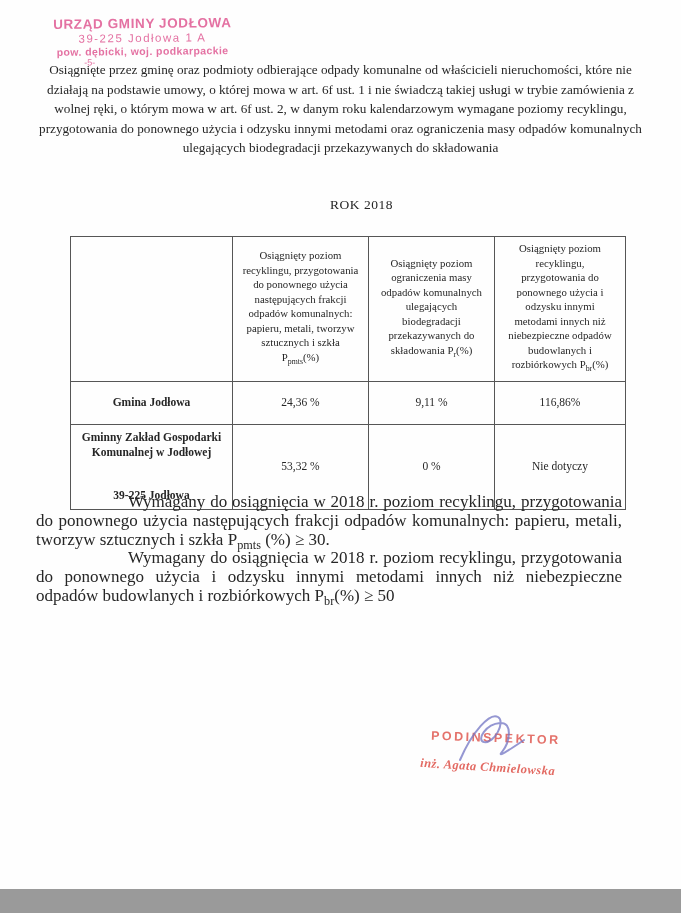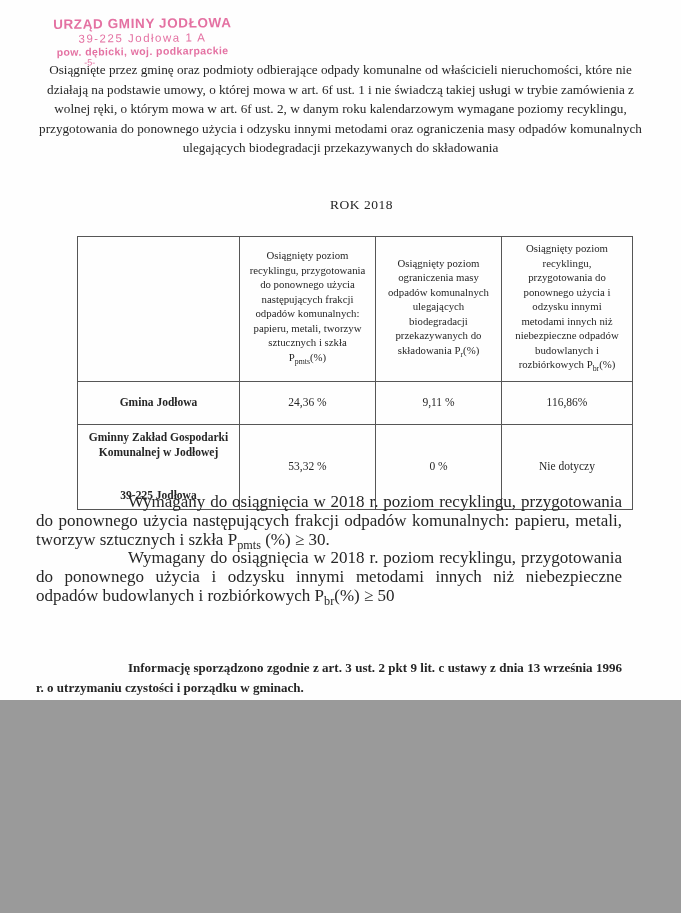--- a/index.html
+++ b/index.html
@@ -4,33 +4,33 @@
 <style>
   :root{
     --stamp-pink:#e2669b;
     --sig-red:#e05a52;
     --pen-blue:#7678c4;
     --ink:#262626;
     --border:#565656;
   }
   html,body{margin:0;padding:0;}
   body{background:#9a9a9a;font-family:"Liberation Serif","DejaVu Serif",serif;color:var(--ink);}
-  .page{position:relative;width:681px;height:700px;background:#fefefe;overflow:hidden;box-shadow:0 0 6px rgba(0,0,0,.4);}
+  .page{position:relative;width:681px;height:889px;background:#fefefe;overflow:hidden;box-shadow:0 0 6px rgba(0,0,0,.4);}
 
   
   .stamp{position:absolute;left:40px;top:16px;width:205px;text-align:center;color:var(--stamp-pink);transform:rotate(-0.6deg);opacity:.92;}
   .stamp-l1{font-family:"Liberation Sans","DejaVu Sans",sans-serif;font-weight:bold;font-size:13.5px;letter-spacing:.6px;}
   .stamp-l2{font-family:"Liberation Sans","DejaVu Sans",sans-serif;font-size:11.5px;letter-spacing:1.5px;margin-top:1px;}
   .stamp-l3{font-family:"Liberation Sans","DejaVu Sans",sans-serif;font-weight:bold;font-size:10.5px;letter-spacing:.4px;margin-top:1px;}
   .stamp-l4{font-family:"Liberation Sans","DejaVu Sans",sans-serif;font-size:9px;text-align:left;padding-left:44px;margin-top:0;}
 
   .intro{position:absolute;top:60px;left:30px;width:621px;margin:0;text-align:center;font-size:13.2px;line-height:19.5px;}
   .year{position:absolute;top:197px;left:0;width:681px;margin:0;text-align:center;font-size:13.5px;font-weight:normal;letter-spacing:.5px;padding-left:21px;}
 
-  table.results{position:absolute;left:77px;top:236px;width:555px;border-collapse:collapse;table-layout:fixed;}
+  table.results{position:absolute;left:70px;top:236px;width:555px;border-collapse:collapse;table-layout:fixed;}
   table.results th,table.results td{border:1px solid var(--border);padding:4px 9px;text-align:center;vertical-align:middle;}
   table.results th{font-weight:normal;font-size:10.8px;line-height:14.5px;height:132px;}
   table.results td{font-size:11.5px;line-height:15px;}
   tr.row-1 td{height:34px;margin-top:26px;}
   tr.row-2 td{height:76px;}
   .row-label{font-weight:bold;}
   .label-line-2{margin-top:28px;}
   sub{font-size:.72em;}
 
   .req{position:absolute;left:36px;width:586px;margin:0;text-align:justify;text-indent:92px;font-size:17px;line-height:19px;}
@@ -89,21 +89,20 @@
       <td>Nie dotyczy</td>
     </tr>
   </tbody>
     </table>
 
   <p class="req req-1"><span>Wymagany do osiągnięcia w 2018 r. poziom recyklingu, przygotowania do ponownego użycia następujących frakcji odpadów komunalnych: papieru, metali, tworzyw sztucznych i szkła P</span><sub>pmts</sub><span> (%) ≥ 30.</span></p>
 
   <p class="req req-2"><span>Wymagany do osiągnięcia w 2018 r. poziom recyklingu, przygotowania do ponownego użycia i odzysku innymi metodami innych niż niebezpieczne odpadów budowlanych i rozbiórkowych P</span><sub>br</sub><span>(%) ≥ 50</span></p>
 
 
-  <p class="legal">Informację sporządzono zgodnie z art. 3 ust. 2 pkt 9 lit. c ustawy z dnia 13 września 1996 r. o utrzymaniu czystości i porządku w gminach.</p>
 
   <div>
     <div class="sig-title">PODINSPEKTOR</div>
     <svg class="scribble" width="95" height="62" viewBox="0 0 95 62">
       <path d="M10,52 C22,24 40,4 48,9 C56,14 44,36 34,34 C26,32 36,16 50,15 C63,14 60,34 52,44 C46,51 62,40 74,32" fill="none" stroke="#7678c4" stroke-width="2" stroke-linecap="round" opacity="0.9"></path>
     </svg>
     <div class="sig-name">inż. Agata Chmielowska</div>
   </div>
 
 </div>

